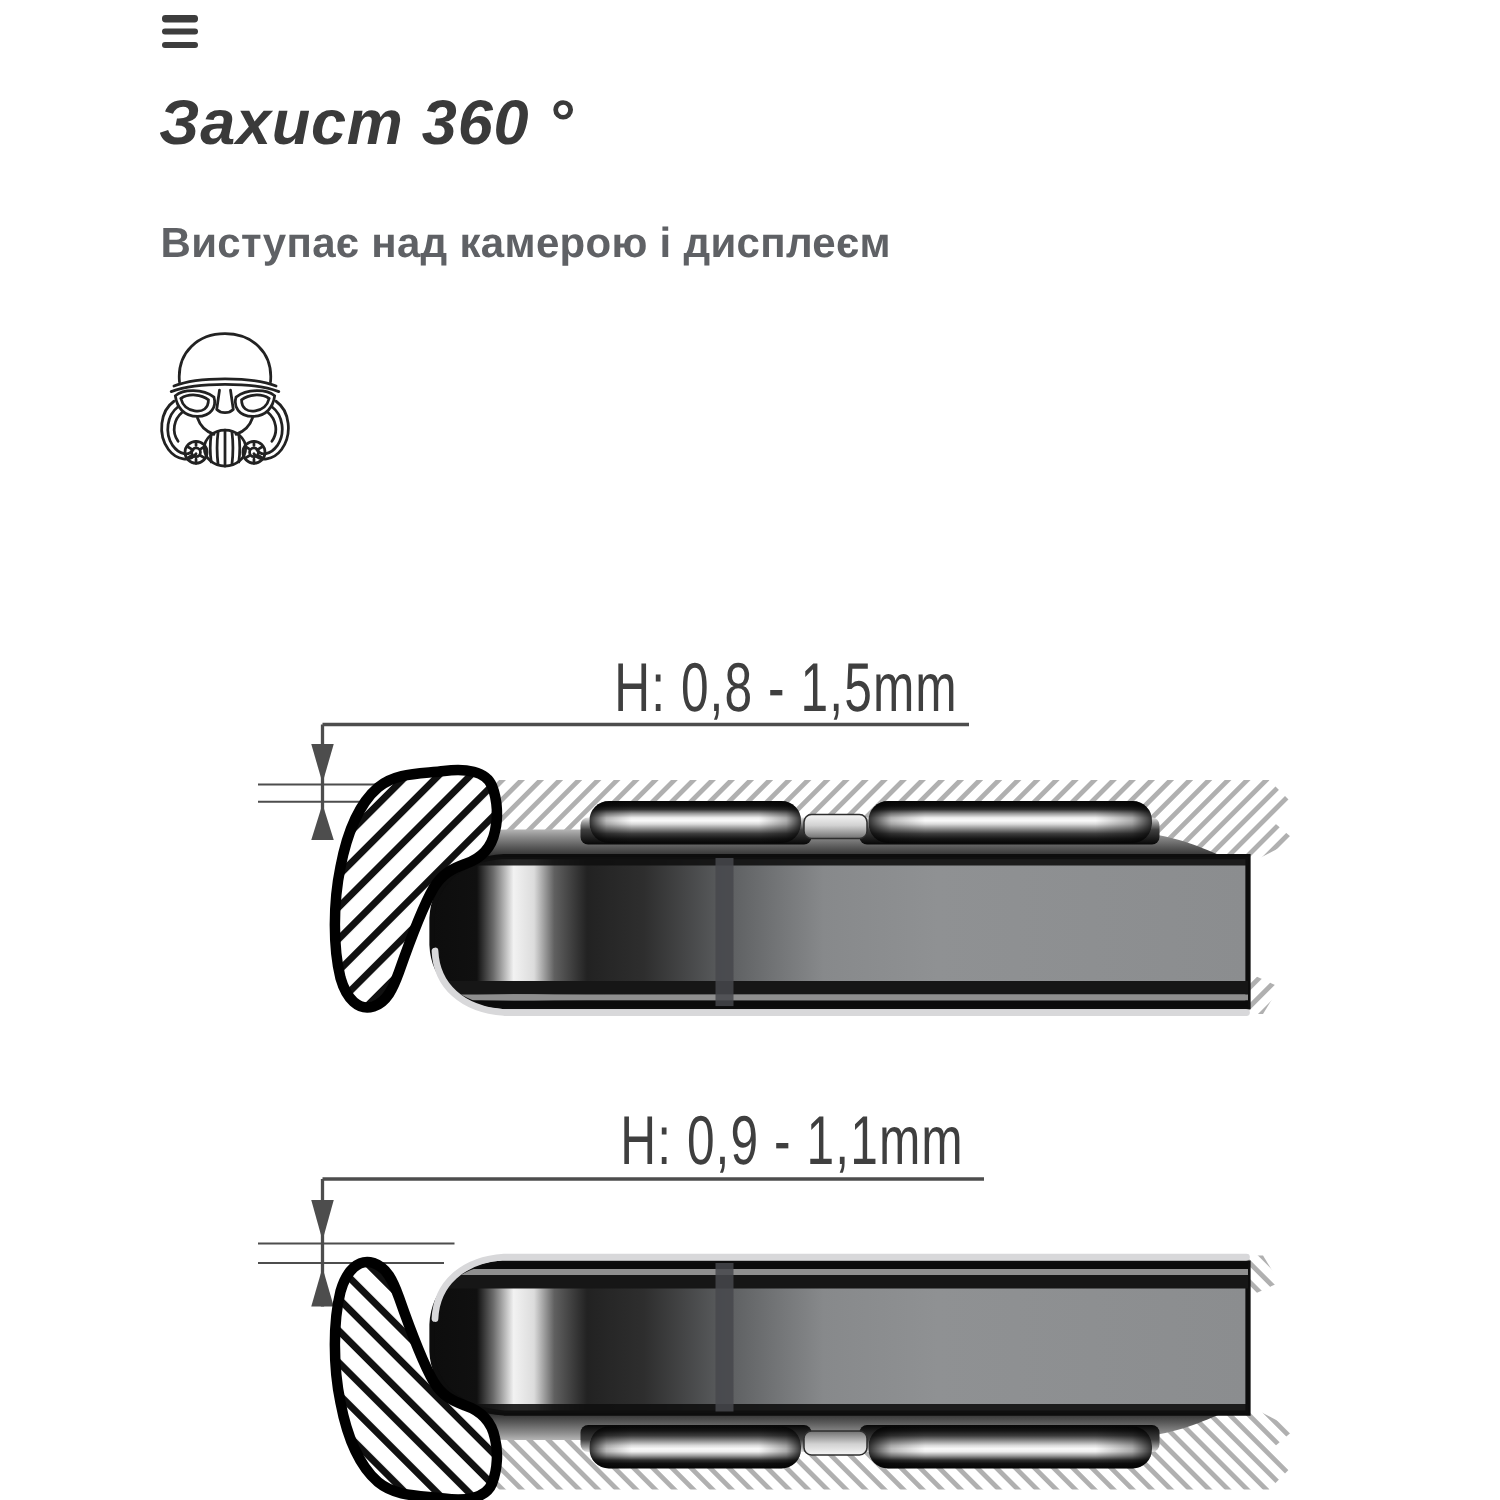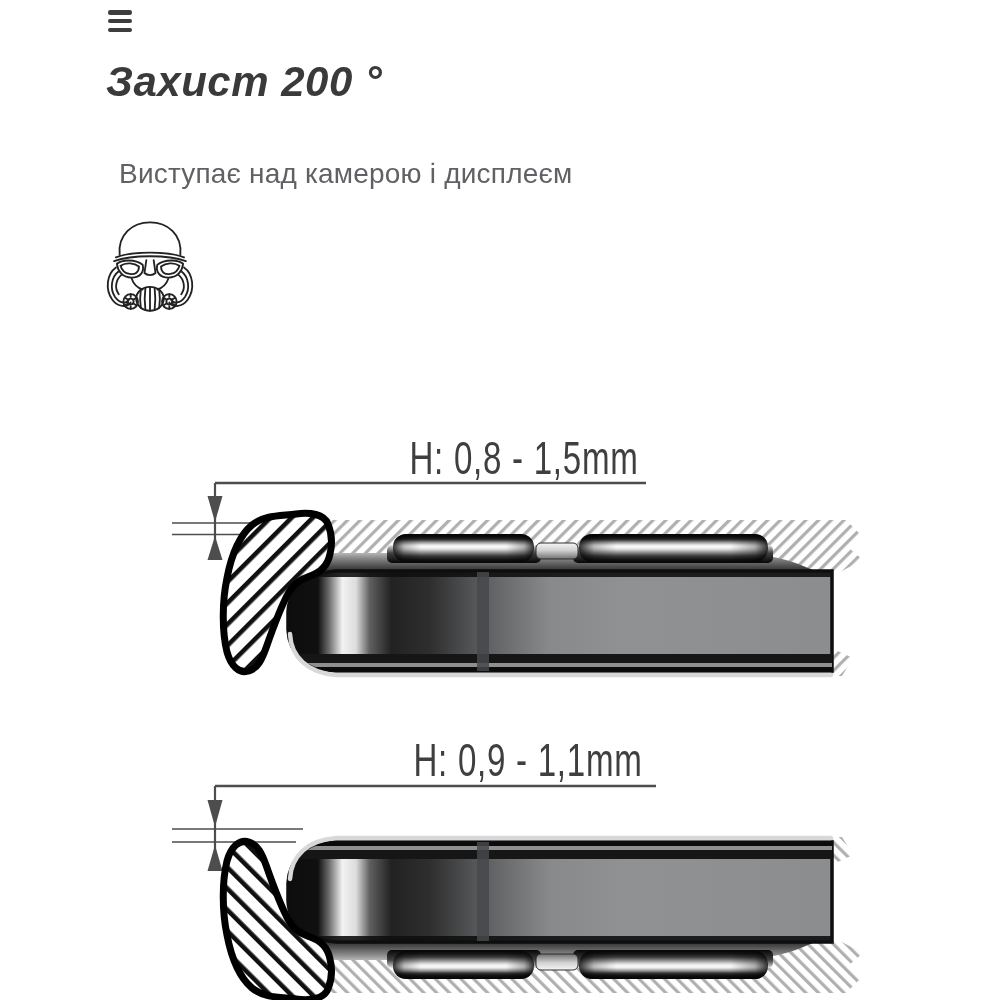--- a/index.html
+++ b/index.html
@@ -7,40 +7,40 @@
     width:1000px;height:1000px;position:relative;overflow:hidden;
     background:#ffffff;font-family:"Liberation Sans",sans-serif;
   }
   .menu-btn{position:absolute;left:108px;top:10px;width:24px;cursor:pointer;}
   .menu-btn .bar{width:24px;height:4.6px;border-radius:2.3px;background:#3d3d3d;margin-bottom:4.2px;}
   .page-title{
     position:absolute;left:106px;top:58px;margin:0;
     font-size:42px;font-weight:bold;font-style:italic;color:#3a3a3a;letter-spacing:.5px;
   }
   .page-subtitle{
-    position:absolute;left:107px;top:146px;margin:12px;
-    font-size:28px;font-weight:400;color:#5f6165;letter-spacing:.2px;
+    position:absolute;left:107px;top:146px;margin:0;
+    font-size:28px;font-weight:700;color:#5f6165;letter-spacing:.2px;
   }
   .logo-svg{position:absolute;left:104px;top:216px;}
   .diagram-svg{position:absolute;left:0;top:420px;}
   .dim-label{
     font-family:"Liberation Sans",sans-serif;font-size:46px;font-weight:500;
     fill:#3f3f3f;letter-spacing:1px;
   }
 </style>
 </head>
 <body>
 
 <div class="menu-btn">
   <div class="bar"></div>
   <div class="bar"></div>
   <div class="bar"></div>
 </div>
 
-<h1 class="page-title">Захист 200 °</h1>
+<h1 class="page-title">Захист 360 °</h1>
 <p class="page-subtitle">Виступає над камерою і дисплеєм</p>
 
 <svg class="logo-svg" width="92" height="103" viewBox="0 0 100 112" fill="none" stroke="#222222" stroke-width="2" stroke-linecap="round">
   <path d="M 17,42 C 15,20 31,7 50,7 C 69,7 85,20 83,42"></path>
   <path d="M 13,45 C 30,38 70,38 87,45"></path>
   <path d="M 11,49 C 30,42 70,42 89,49"></path>
   <path d="M 14,52 C 20,47 34,47 42,53 C 44,60 40,67 30,67 C 20,67 15,60 14,52 Z"></path>
   <path d="M 18,54 C 24,50 33,51 38,55 C 38,61 34,64 28,63 C 22,62 19,58 18,54 Z"></path>
   <path d="M 86,52 C 80,47 66,47 58,53 C 56,60 60,67 70,67 C 80,67 85,60 86,52 Z"></path>
   <path d="M 82,54 C 76,50 67,51 62,55 C 62,61 66,64 72,63 C 78,62 81,58 82,54 Z"></path>

